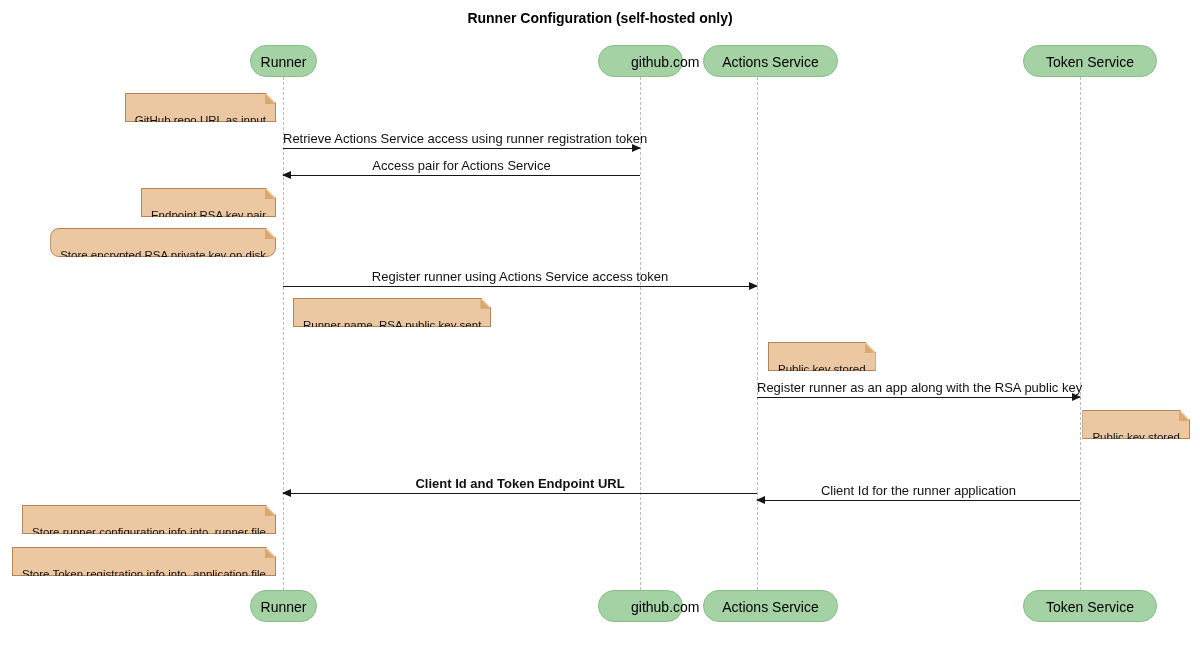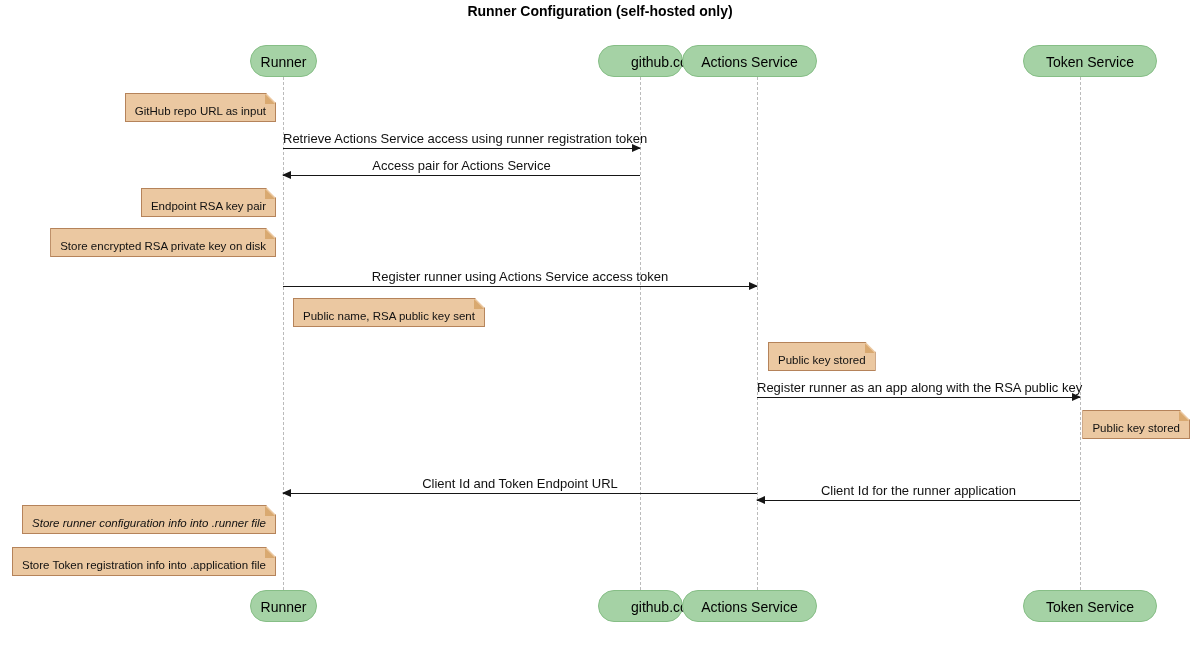--- a/index.html
+++ b/index.html
@@ -7,75 +7,75 @@
     --note-fill:#EBC8A1; --note-border:#B5835A; --note-fold:#D9A970;
     --lifeline:#BBBBBB; --arrow:#161616; --text:#111111;
   }
   html,body{margin:0;padding:0;background:#fff;}
   .canvas{
     position:relative; width:1200px; height:647px; background:#fff;
     font-family:"Liberation Sans","DejaVu Sans",sans-serif; color:var(--text);
     overflow:hidden;
   }
   .title{
-    position:absolute; left:0; right:0; top:3px; text-align:center;
+    position:absolute; left:0; right:0; top:10px; text-align:center;
     font-size:14px; font-weight:bold; color:#000;
   }
   .lifeline{
     position:absolute; width:0; top:77px; height:513px;
     border-left:1px dashed var(--lifeline);
   }
   .ll-runner{left:283px;} .ll-github{left:640px;} .ll-actions{left:757px;} .ll-token{left:1080px;}
   .participant{
     position:absolute; height:32px; line-height:32px; text-align:center;
     background:var(--participant-fill); border:1px solid var(--participant-border);
     border-radius:16px; font-size:14px; color:#000; box-sizing:border-box; white-space:nowrap;
   }
   .row-top{top:45px;} .row-bottom{top:590px;}
   .p-runner{left:250px; width:67px;}
   .p-github{left:598px; width:85px;padding-left:32px;}
-  .p-actions{left:682px; width:135px;}
+  .p-actions{left:703px; width:135px;}
   .p-token{left:1023px; width:134px;}
   .note{
     position:absolute; height:29px; line-height:27px; box-sizing:border-box;
-    padding:4px 9px; white-space:nowrap; font-size:11.5px; text-align:center;
+    padding:13px 9px; white-space:nowrap; font-size:11.5px; text-align:center;
     background:var(--note-fill); border:1px solid var(--note-border);
     clip-path:polygon(0 0, calc(100% - 10px) 0, 100% 10px, 100% 100%, 0 100%);
   }
   .note::after{
     content:""; position:absolute; top:0; right:0; width:10px; height:10px;
     background:var(--note-fold); clip-path:polygon(0 0, 100% 100%, 0 100%);
   }
   .n1{right:924px; top:93px;}
   .n2{right:924px; top:188px;}
-  .n3{right:924px; top:228px;}
+  .n3{right:924px; top:228px;border-radius:9px;}
   .n4{left:293px; top:298px;}
   .n5{left:768px; top:342px;}
   .n6{right:10px; top:410px;}
-  .n7{right:924px; top:505px;font-style:italic;}
+  .n7{right:924px; top:505px;}
   .n8{right:924px; top:547px;}
   .message{
     position:absolute; height:18px; border-bottom:1px solid var(--arrow);
   }
   .msg-label{
     position:absolute; left:0; right:0; bottom:2px; text-align:center;
     font-size:13px; white-space:nowrap;
   }
   .msg-head{
     position:absolute; bottom:-4px; width:0; height:0;
     border-top:4px solid transparent; border-bottom:4px solid transparent;
   }
   .dir-right .msg-head{right:-1px; border-left:9px solid var(--arrow);}
   .dir-left  .msg-head{left:-1px;  border-right:9px solid var(--arrow);}
   .m1{left:283px; width:357px; top:130px;}
   .m2{left:283px; width:357px; top:157px;}
   .m3{left:283px; width:474px; top:268px;}
   .m4{left:757px; width:323px; top:379px;}
   .m5{left:757px; width:323px; top:449px;margin-top:33px;}
-  .m6{left:283px; width:474px; top:475px;}
+  .m6{left:283px; width:474px; top:475px;font-weight:bold;}
 </style>
 </head>
 <body>
 
 <div class="canvas">
 
   <div class="title">Runner Configuration (self-hosted only)</div>
 
   <div class="lifeline ll-runner"></div>
   <div class="lifeline ll-github"></div>
@@ -88,21 +88,21 @@
   <div class="participant row-top p-token">Token Service</div>
 
   <div class="participant row-bottom p-runner">Runner</div>
   <div class="participant row-bottom p-github">github.com</div>
   <div class="participant row-bottom p-actions">Actions Service</div>
   <div class="participant row-bottom p-token">Token Service</div>
 
   <div class="note n1">GitHub repo URL as input</div>
   <div class="note n2">Endpoint RSA key pair</div>
   <div class="note n3">Store encrypted RSA private key on disk</div>
-  <div class="note n4">Public name, RSA public key sent</div>
+  <div class="note n4">Runner name, RSA public key sent</div>
   <div class="note n5">Public key stored</div>
   <div class="note n6">Public key stored</div>
   <div class="note n7">Store runner configuration info into .runner file</div>
   <div class="note n8">Store Token registration info into .application file</div>
 
   <div class="message m1 dir-right">
     <div class="msg-label">Retrieve Actions Service access using runner registration token</div>
     <div class="msg-head"></div>
   </div>
   <div class="message m2 dir-left">

